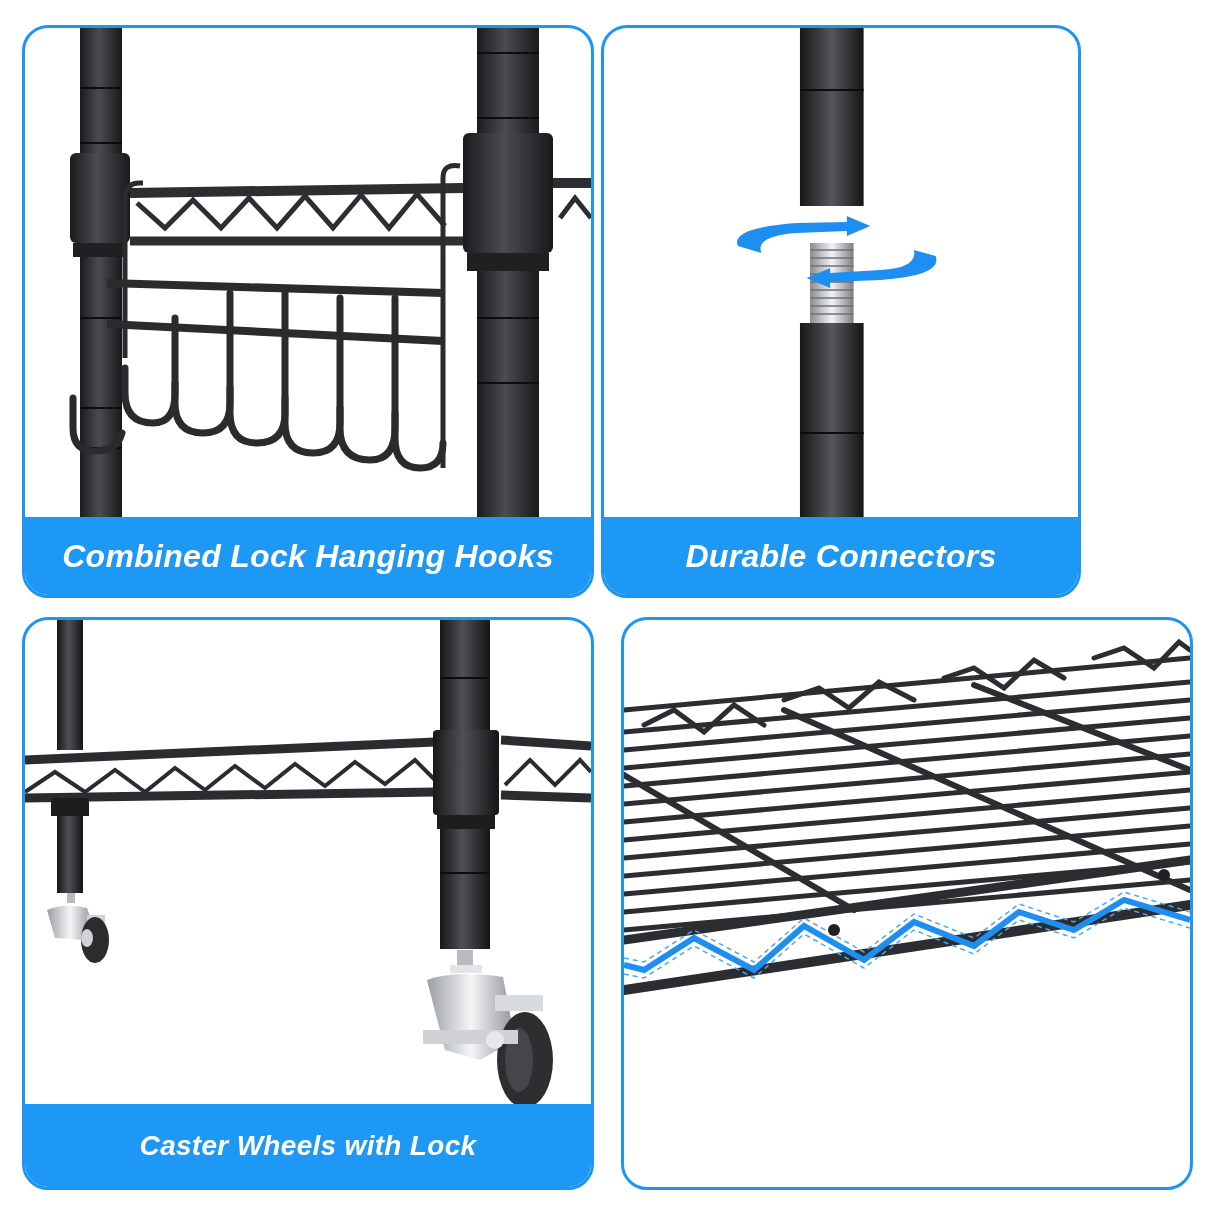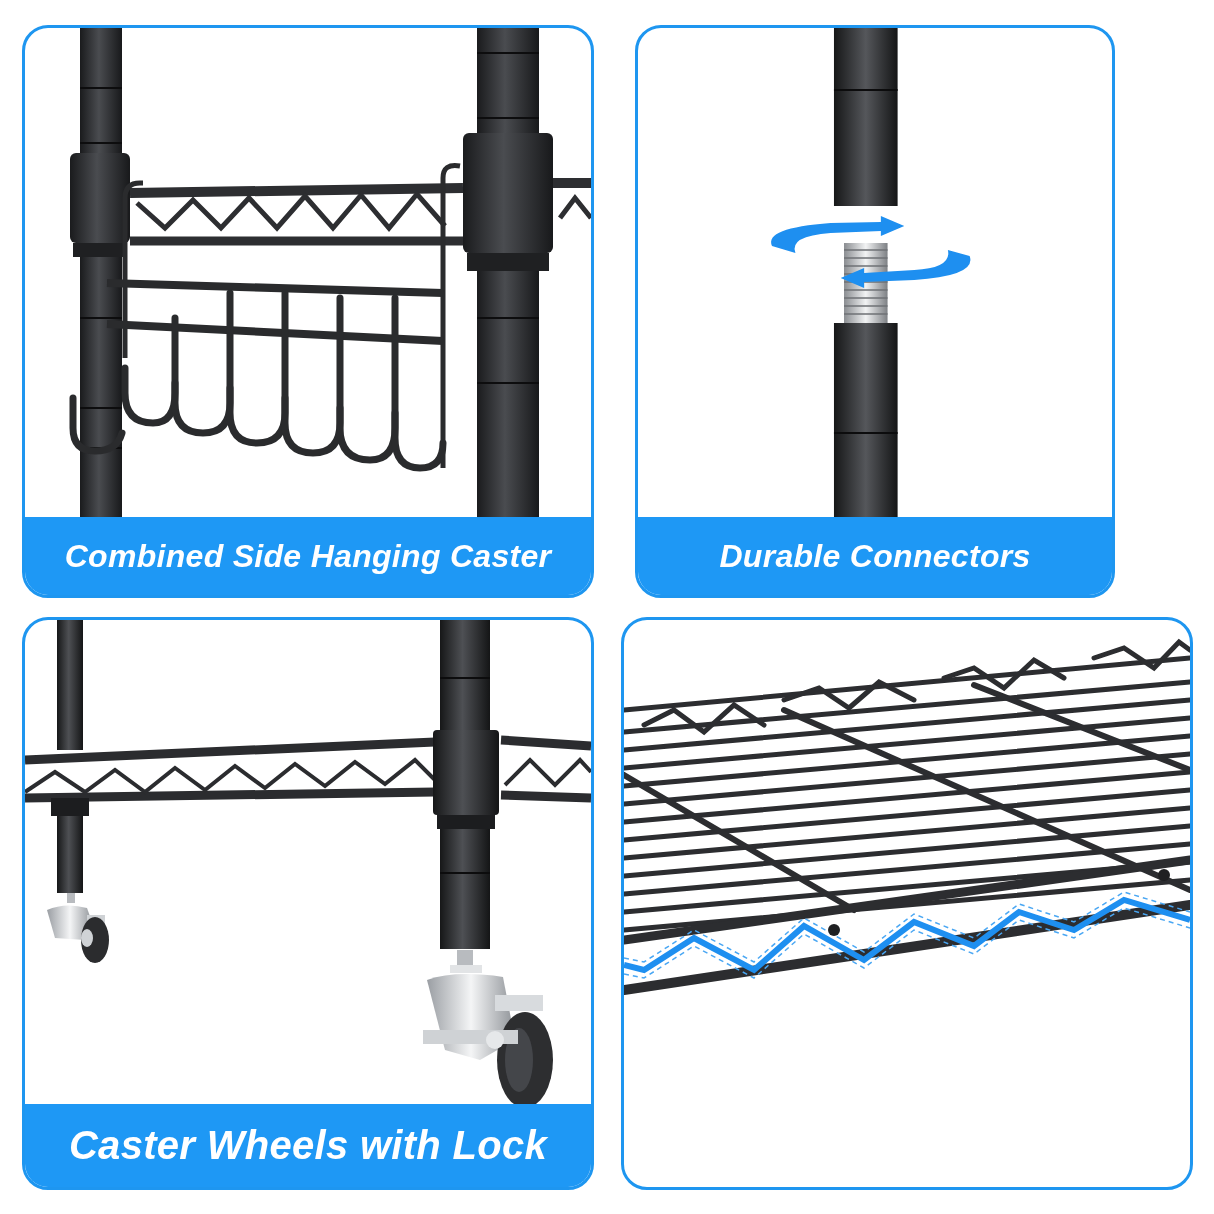--- a/index.html
+++ b/index.html
@@ -8,27 +8,27 @@
     position:absolute; box-sizing:border-box;
     border:3px solid #1e96f0; border-radius:26px; overflow:hidden; background:#ffffff;
   }
   .panel .art { position:absolute; left:0; top:0; width:100%; }
   .panel .caption {
     position:absolute; left:0; right:0; bottom:0; background:#1e98f5;
     display:flex; align-items:center; justify-content:center;
     color:#ffffff; font-weight:bold; font-style:italic; letter-spacing:0.3px;
   }
   #p1 { left:22px; top:25px; width:572px; height:573px; }
-  #p2 { left:635px; top:25px; width:480px; height:573px; }
+  #p2 { left:601px; top:25px; width:480px; height:573px; }
   #p3 { left:22px; top:617px; width:572px; height:573px; }
   #p4 { left:621px; top:617px; width:572px; height:573px; }
   #p1 .art, #p2 .art { height:495px; }
   #p1 .caption, #p2 .caption { height:78px; font-size:32px; }
   #p3 .art, #p4 .art { height:490px; }
-  #p3 .caption, #p4 .caption { height:83px; font-size:40px; }
+  #p3 .caption, #p4 .caption { height:83px; font-size:28px; }
   #p4 .caption { font-size:29px; }
 </style>
 </head>
 <body>
 
 <div id="p1" class="panel">
   <svg class="art" viewBox="0 0 566 495" preserveAspectRatio="none">
     <defs>
       <linearGradient id="postg" x1="0" x2="1" y1="0" y2="0">
         <stop offset="0" stop-color="#1a1b1d"></stop>
@@ -72,21 +72,21 @@
     <g fill="none" stroke="#2a2b2d" stroke-width="7" stroke-linecap="round">
       <path d="M100 340 L100 365 Q100 395 128 395 Q150 395 150 365 L150 290"></path>
       <path d="M150 355 L150 375 Q150 405 178 405 Q205 405 205 375 L205 265"></path>
       <path d="M205 360 L205 385 Q205 415 232 415 Q260 415 260 385 L260 265"></path>
       <path d="M260 370 L260 395 Q260 425 288 425 Q315 425 315 395 L315 270"></path>
       <path d="M315 380 L315 400 Q315 432 345 432 Q370 432 370 400 L370 270"></path>
       <path d="M370 385 L370 410 Q370 440 395 440 Q418 440 418 415"></path>
       <path d="M48 370 L48 400 Q48 423 70 423 Q92 423 97 405"></path>
     </g>
   </svg>
-  <div class="caption">Combined Side Hanging Caster</div>
+  <div class="caption">Combined Lock Hanging Hooks</div>
 </div>
 
 <div id="p2" class="panel">
   <svg class="art" viewBox="0 0 566 495" preserveAspectRatio="none">
     <defs>
       <linearGradient id="postg2" x1="0" x2="1" y1="0" y2="0">
         <stop offset="0" stop-color="#161718"></stop>
           <stop offset="0.5" stop-color="#55575b"></stop>
           <stop offset="1" stop-color="#141516"></stop>
       </linearGradient>

